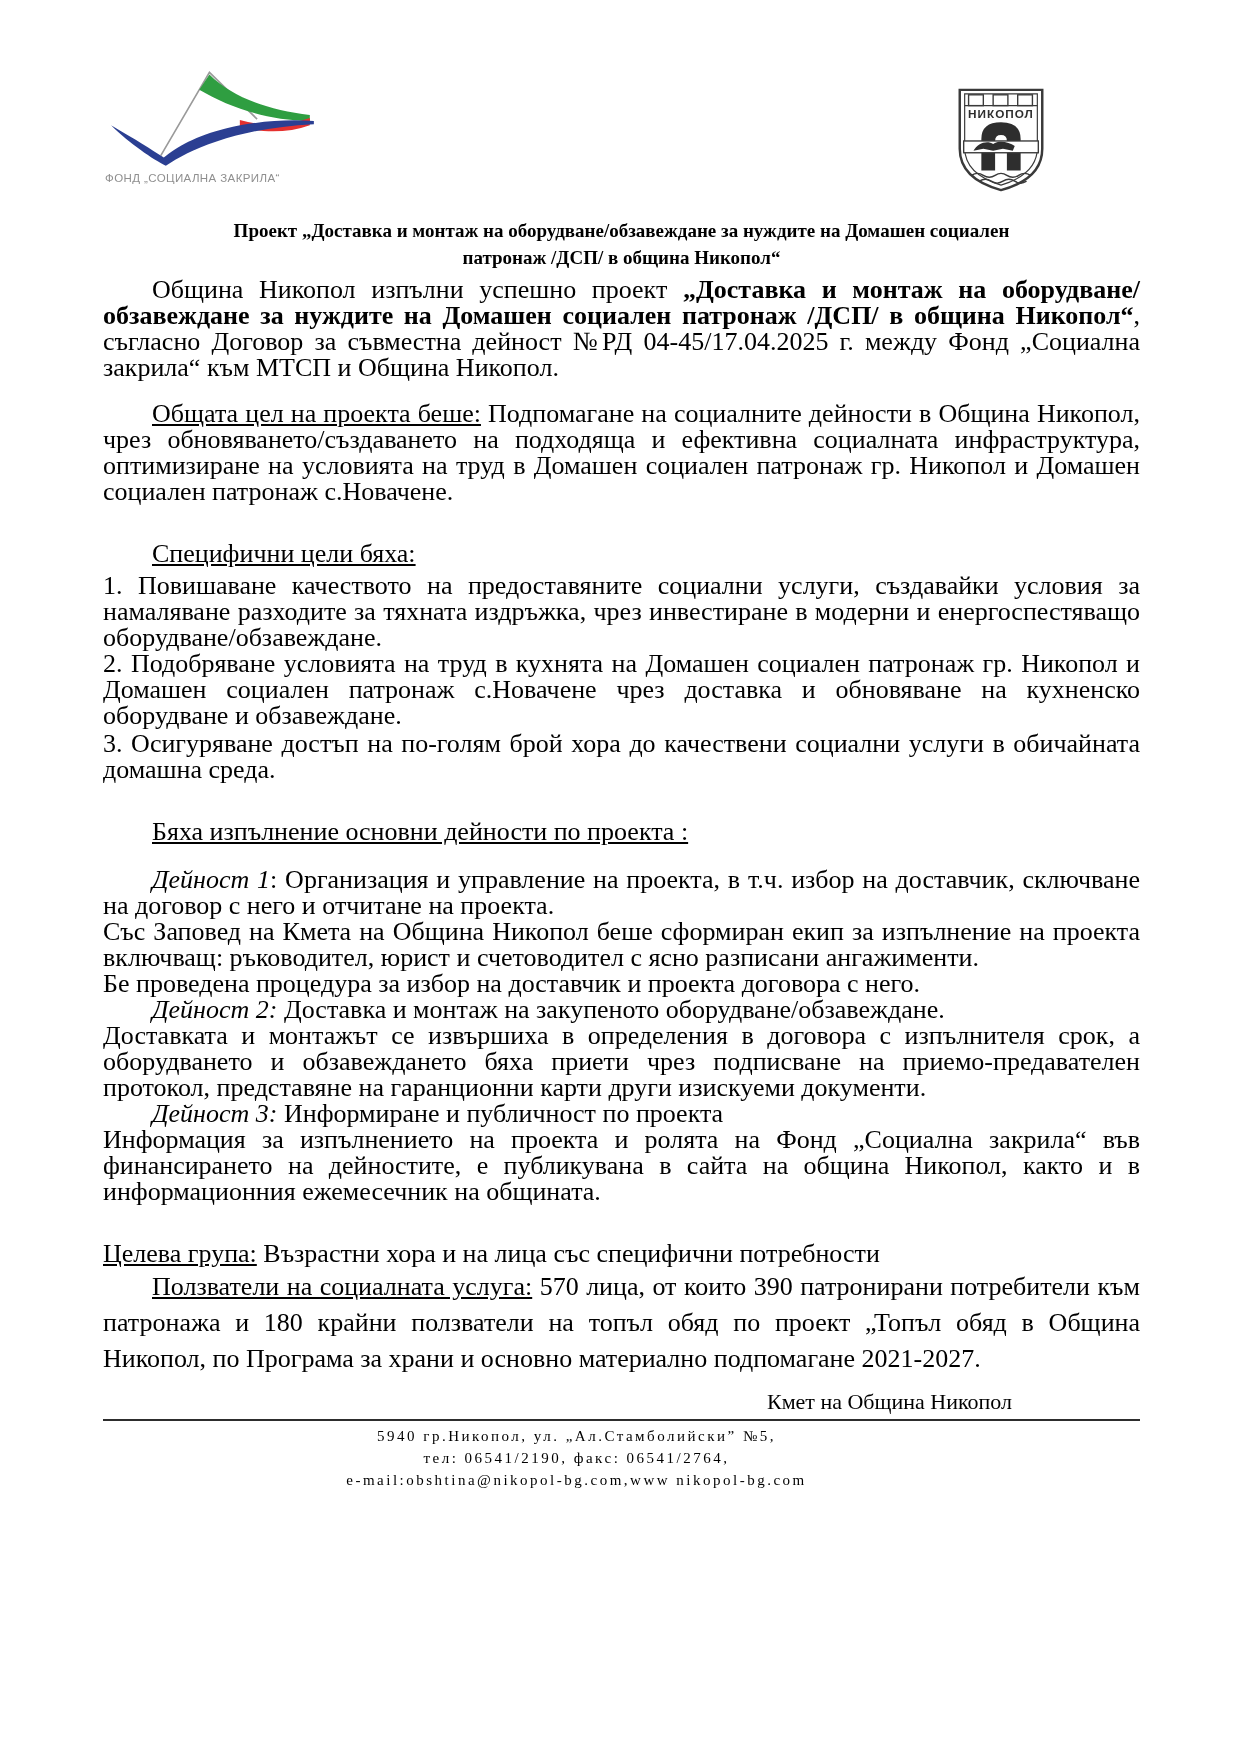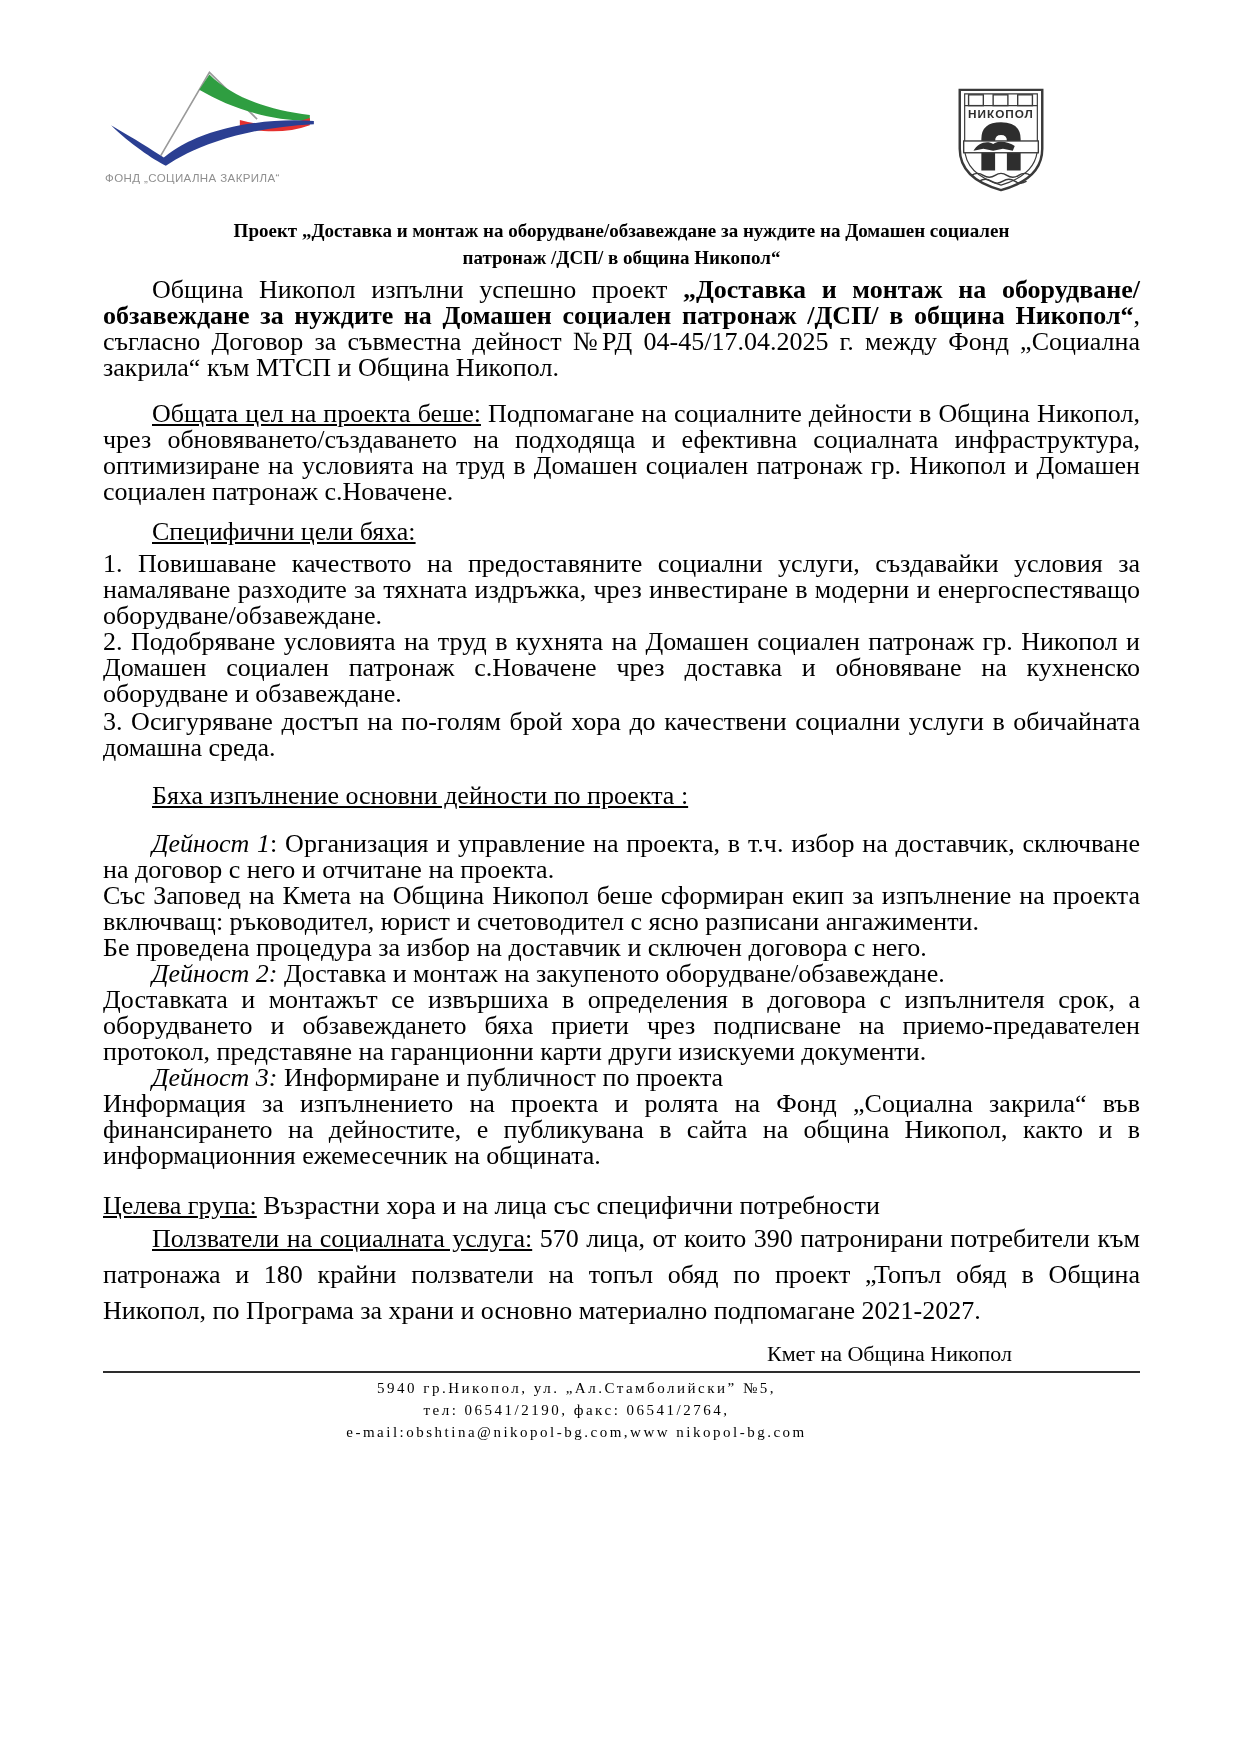--- a/index.html
+++ b/index.html
@@ -34,21 +34,21 @@
   p{margin:0;font-size:26px;line-height:26px;text-align:justify;}
   .indent{text-indent:49px;}
   .u{text-decoration:underline;}
   .b{font-weight:bold;}
   .i{font-style:italic;}
   .mt6{margin-top:6px;}  .mt20{margin-top:20px;font-family:Liberation Serif, serif;} .mt14{margin-top:14px;}
   .mt2{margin-top:2px;}  .mt4{margin-top:4px;}  .mt22{margin-top:22px;}
   .mt24{margin-top:24px;}
   .wide{line-height:37px;}
   .wide2{line-height:36px;}
-  .no-just{text-align:left;}
+  .no-just{text-align:left;margin-top:36px;}
   .signature{
     margin-top:12px;text-align:right;padding-right:128px;font-size:22px;line-height:26px;
   }
   
   .doc-footer{margin-top:4px;}
   .footer-rule{border-top:2px solid #2d2d2d;margin:0;}
   .footer-lines{
     padding:4px 90px 0 0;text-align:center;
     font-weight:normal;font-size:15px;line-height:22px;letter-spacing:2.5px;
   }
@@ -111,21 +111,21 @@
 
 
     <p class="indent mt22 no-just">
       <span class="u">Бяха изпълнение основни дейности по проекта :</span>
     </p>
 
     <p class="indent mt22">
       <span class="i">Дейност 1</span><span>: Организация и управление на проекта, в т.ч. избор на доставчик, сключване на договор с него и отчитане на проекта.</span>
     </p>
     <p>Със Заповед на Кмета на Община Никопол беше сформиран екип за изпълнение на проекта включващ: ръководител,  юрист и счетоводител с ясно разписани ангажименти.</p>
-    <p>Бе проведена процедура за избор на доставчик и сключен договора с него.</p>
+    <p>Бе проведена процедура за избор на доставчик и проекта договора с него.</p>
 
     <p class="indent">
       <span class="i">Дейност 2:</span><span> Доставка и монтаж на закупеното оборудване/обзавеждане.</span>
     </p>
     <p>Доставката и монтажът се извършиха в определения в договора с изпълнителя срок, а оборудването и обзавеждането бяха приети чрез подписване на приемо-предавателен протокол, представяне на гаранционни карти други изискуеми документи.</p>
 
     <p class="indent">
       <span class="i">Дейност 3:</span><span> Информиране и публичност по проекта</span>
     </p>
     <p>Информация за изпълнението на проекта и ролята на Фонд „Социална закрила“ във финансирането на дейностите, е публикувана в сайта на община Никопол, както  и в информационния ежемесечник на общината.</p>

